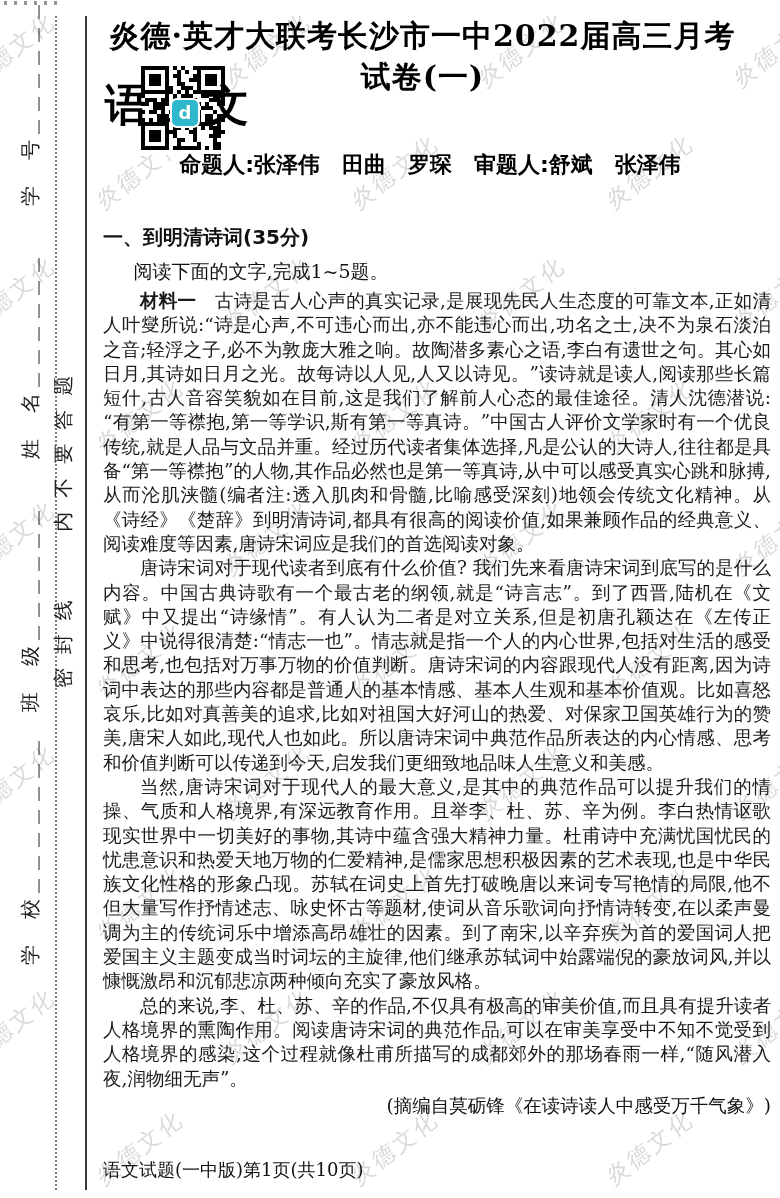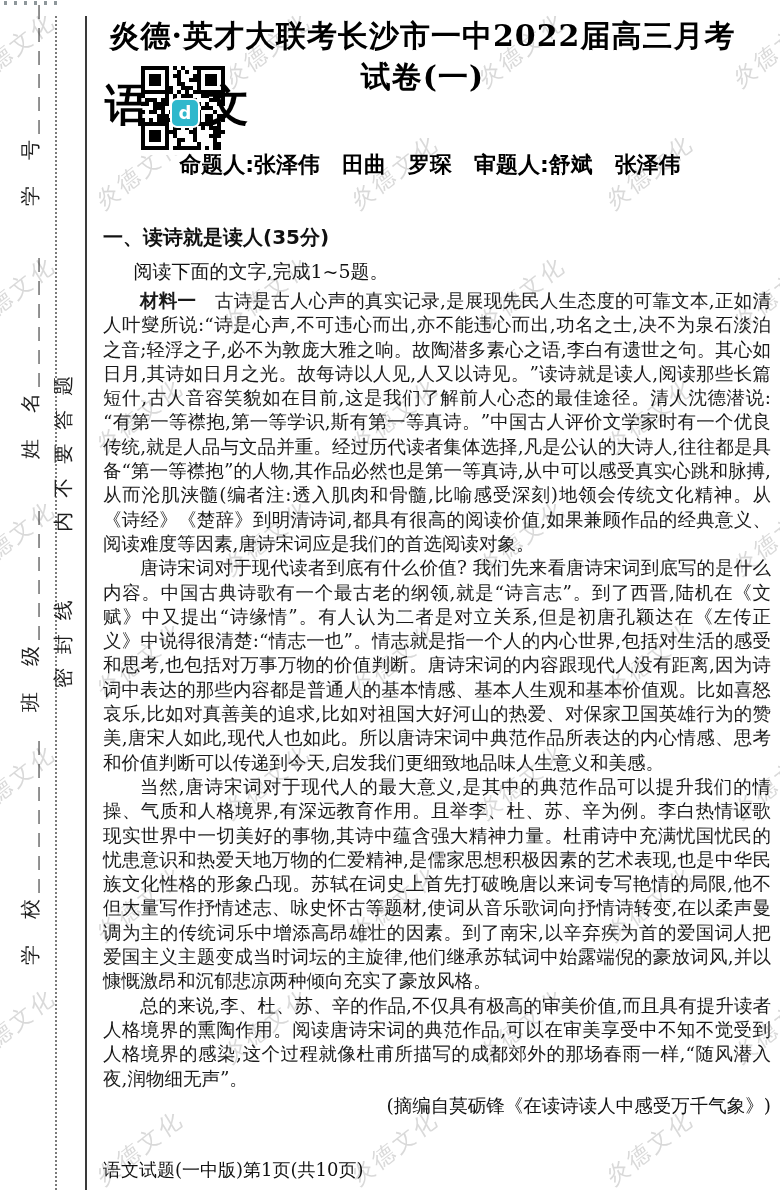--- a/index.html
+++ b/index.html
@@ -373,21 +373,21 @@
       <span>d</span>
     </div>
   </div>
 
   <div class="subject-title">语　文</div>
 
   <div class="setters">命题人:张泽伟　田曲　罗琛　审题人:舒斌　张泽伟</div>
 
 
   <div class="content">
-    <p class="h1">一、读诗就是读人(35分)</p>
+    <p class="h1">一、到明清诗词(35分)</p>
     <p class="lead">阅读下面的文字,完成1~5题。</p>
 
     <p class="body-p"><b>材料一　</b><span>古诗是古人心声的真实记录,是展现先民人生态度的可靠文本,正如清人叶燮所说:“诗是心声,不可违心而出,亦不能违心而出,功名之士,决不为泉石淡泊之音;轻浮之子,必不为敦庞大雅之响。故陶潜多素心之语,李白有遗世之句。其心如日月,其诗如日月之光。故每诗以人见,人又以诗见。”读诗就是读人,阅读那些长篇短什,古人音容笑貌如在目前,这是我们了解前人心态的最佳途径。清人沈德潜说:“有第一等襟抱,第一等学识,斯有第一等真诗。”中国古人评价文学家时有一个优良传统,就是人品与文品并重。经过历代读者集体选择,凡是公认的大诗人,往往都是具备“第一等襟抱”的人物,其作品必然也是第一等真诗,从中可以感受真实心跳和脉搏,从而沦肌浃髓(编者注:透入肌肉和骨髓,比喻感受深刻)地领会传统文化精神。从《诗经》《楚辞》到明清诗词,都具有很高的阅读价值,如果兼顾作品的经典意义、阅读难度等因素,唐诗宋词应是我们的首选阅读对象。</span></p>
     <p class="body-p">唐诗宋词对于现代读者到底有什么价值? 我们先来看唐诗宋词到底写的是什么内容。中国古典诗歌有一个最古老的纲领,就是“诗言志”。到了西晋,陆机在《文赋》中又提出“诗缘情”。有人认为二者是对立关系,但是初唐孔颖达在《左传正义》中说得很清楚:“情志一也”。情志就是指一个人的内心世界,包括对生活的感受和思考,也包括对万事万物的价值判断。唐诗宋词的内容跟现代人没有距离,因为诗词中表达的那些内容都是普通人的基本情感、基本人生观和基本价值观。比如喜怒哀乐,比如对真善美的追求,比如对祖国大好河山的热爱、对保家卫国英雄行为的赞美,唐宋人如此,现代人也如此。所以唐诗宋词中典范作品所表达的内心情感、思考和价值判断可以传递到今天,启发我们更细致地品味人生意义和美感。</p>
     <p class="body-p">当然,唐诗宋词对于现代人的最大意义,是其中的典范作品可以提升我们的情操、气质和人格境界,有深远教育作用。且举李、杜、苏、辛为例。李白热情讴歌现实世界中一切美好的事物,其诗中蕴含强大精神力量。杜甫诗中充满忧国忧民的忧患意识和热爱天地万物的仁爱精神,是儒家思想积极因素的艺术表现,也是中华民族文化性格的形象凸现。苏轼在词史上首先打破晚唐以来词专写艳情的局限,他不但大量写作抒情述志、咏史怀古等题材,使词从音乐歌词向抒情诗转变,在以柔声曼调为主的传统词乐中增添高昂雄壮的因素。到了南宋,以辛弃疾为首的爱国词人把爱国主义主题变成当时词坛的主旋律,他们继承苏轼词中始露端倪的豪放词风,并以慷慨激昂和沉郁悲凉两种倾向充实了豪放风格。</p>
     <p class="body-p">总的来说,李、杜、苏、辛的作品,不仅具有极高的审美价值,而且具有提升读者人格境界的熏陶作用。阅读唐诗宋词的典范作品,可以在审美享受中不知不觉受到人格境界的感染,这个过程就像杜甫所描写的成都郊外的那场春雨一样,“随风潜入夜,润物细无声”。</p>
     <p class="citation">(摘编自莫砺锋《在读诗读人中感受万千气象》)</p>
   </div>
 
   <div class="footer">语文试题(一中版)第1页(共10页)</div>

